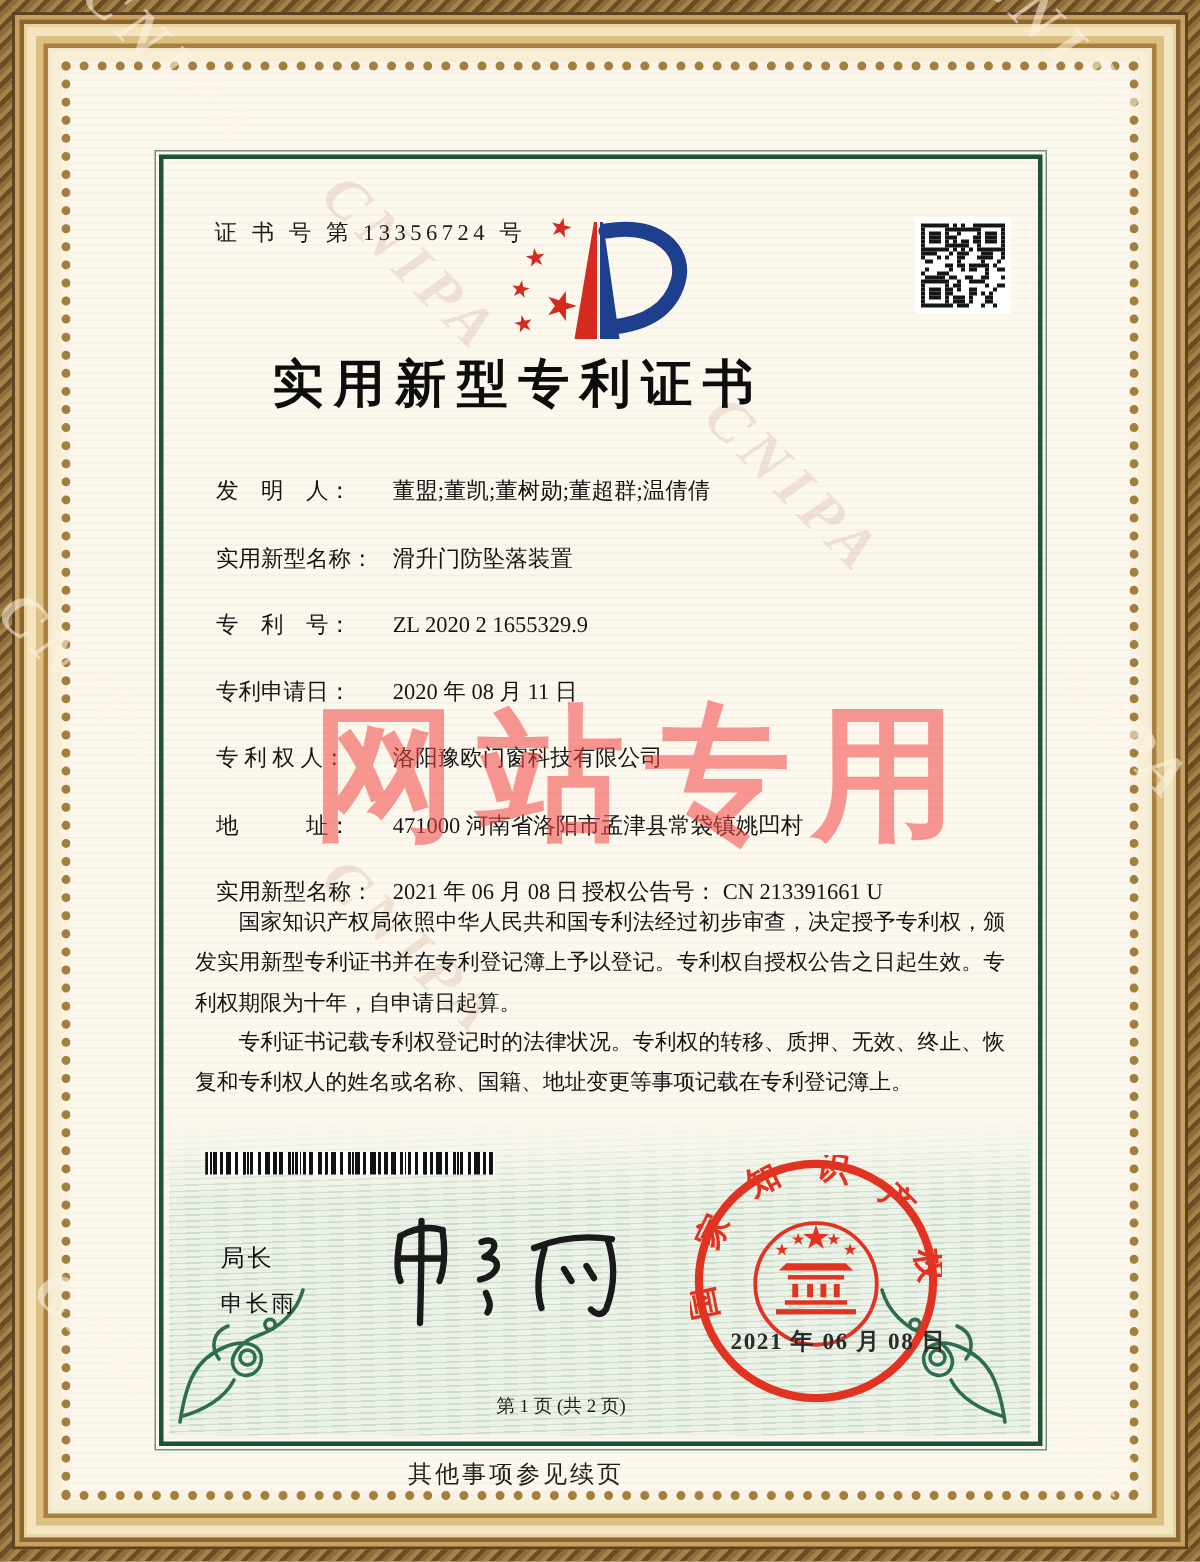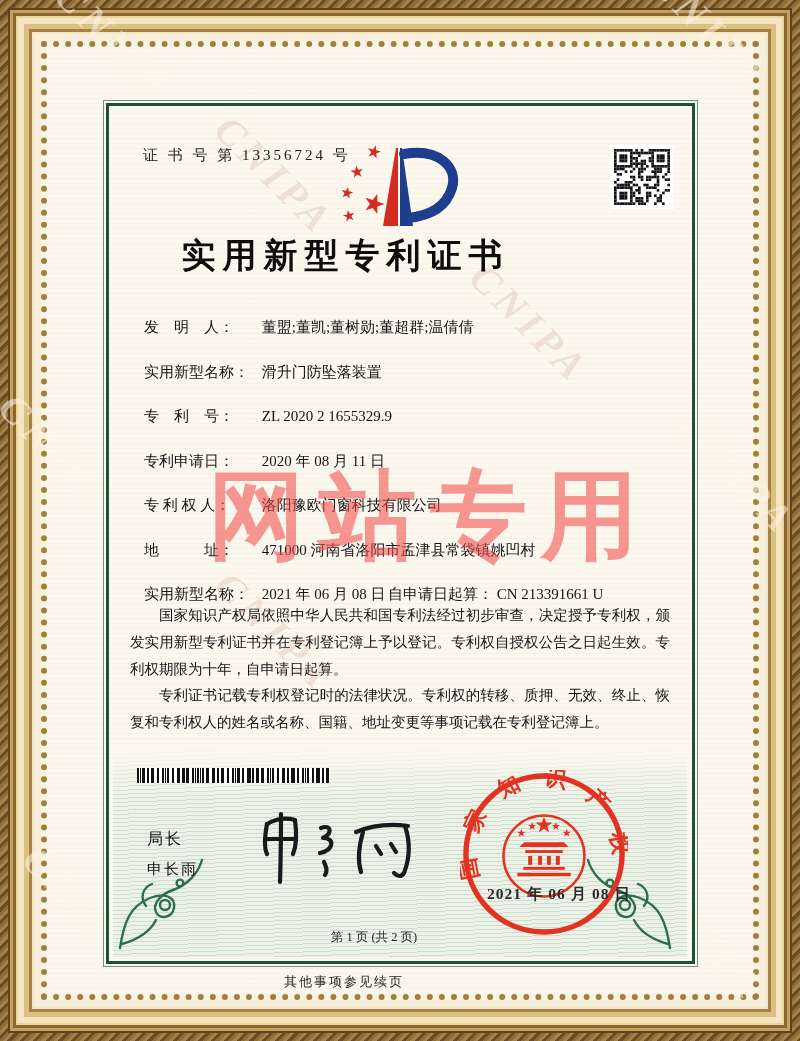--- a/index.html
+++ b/index.html
@@ -57,21 +57,21 @@
                     font-family:"Liberation Sans","DejaVu Sans",sans-serif; }
   .signature { position:absolute; left:255px; top:800px; }
 
   .seal { position:absolute; left:460px; top:770px; width:168px; height:168px; }
   .seal-date { position:absolute; left:487px; top:884px; font-size:15.5px; letter-spacing:1px;
                color:#2b2b2b; font-weight:bold; z-index:6; }
 
   .page-info { position:absolute; left:113px; top:929px; width:522px; text-align:center;
                font-size:12.5px; color:#1f1f1f; }
   .continuation { position:absolute; left:0; top:973px; width:688px; text-align:center;
-                  font-size:13px; color:#1f1f1f; letter-spacing:2px; }
+                  font-size:16px; color:#1f1f1f; letter-spacing:2px; }
 
   
   .wm-cnipa { position:absolute; font-size:40px; font-style:italic; font-weight:bold;
               letter-spacing:6px; transform:rotate(45deg); pointer-events:none; white-space:nowrap; }
   .wm-paper { color:rgba(205,160,140,0.26); }
   .wm-frame { color:rgba(255,246,230,0.55); }
   .wm-site { position:absolute; left:208px; top:452px; font-size:97px; font-weight:bold;
              letter-spacing:14px; color:rgba(242,70,70,0.55); z-index:9; pointer-events:none;
              font-family:"Liberation Sans","DejaVu Sans",sans-serif; white-space:nowrap; }
 </style>
@@ -393,21 +393,21 @@
       <span>洛阳豫欧门窗科技有限公司</span>
     </div>
     <div class="frow">
       <span class="flabel">地　　　址：</span>
       <span>471000 河南省洛阳市孟津县常袋镇姚凹村</span>
     </div>
     <div class="frow">
       <span class="flabel">实用新型名称：</span>
       <span>2021 年 06 月 08 日</span>
       <span class="fpair2">
-        <span>自申请日起算：</span>
+        <span>授权公告号：</span>
         <span>CN 213391661 U</span>
       </span>
     </div>
   </div>
 
   <div class="body-text">
     <p>国家知识产权局依照中华人民共和国专利法经过初步审查，决定授予专利权，颁发实用新型专利证书并在专利登记簿上予以登记。专利权自授权公告之日起生效。专利权期限为十年，自申请日起算。</p>
     <p>专利证书记载专利权登记时的法律状况。专利权的转移、质押、无效、终止、恢复和专利权人的姓名或名称、国籍、地址变更等事项记载在专利登记簿上。</p>
   </div>
 

